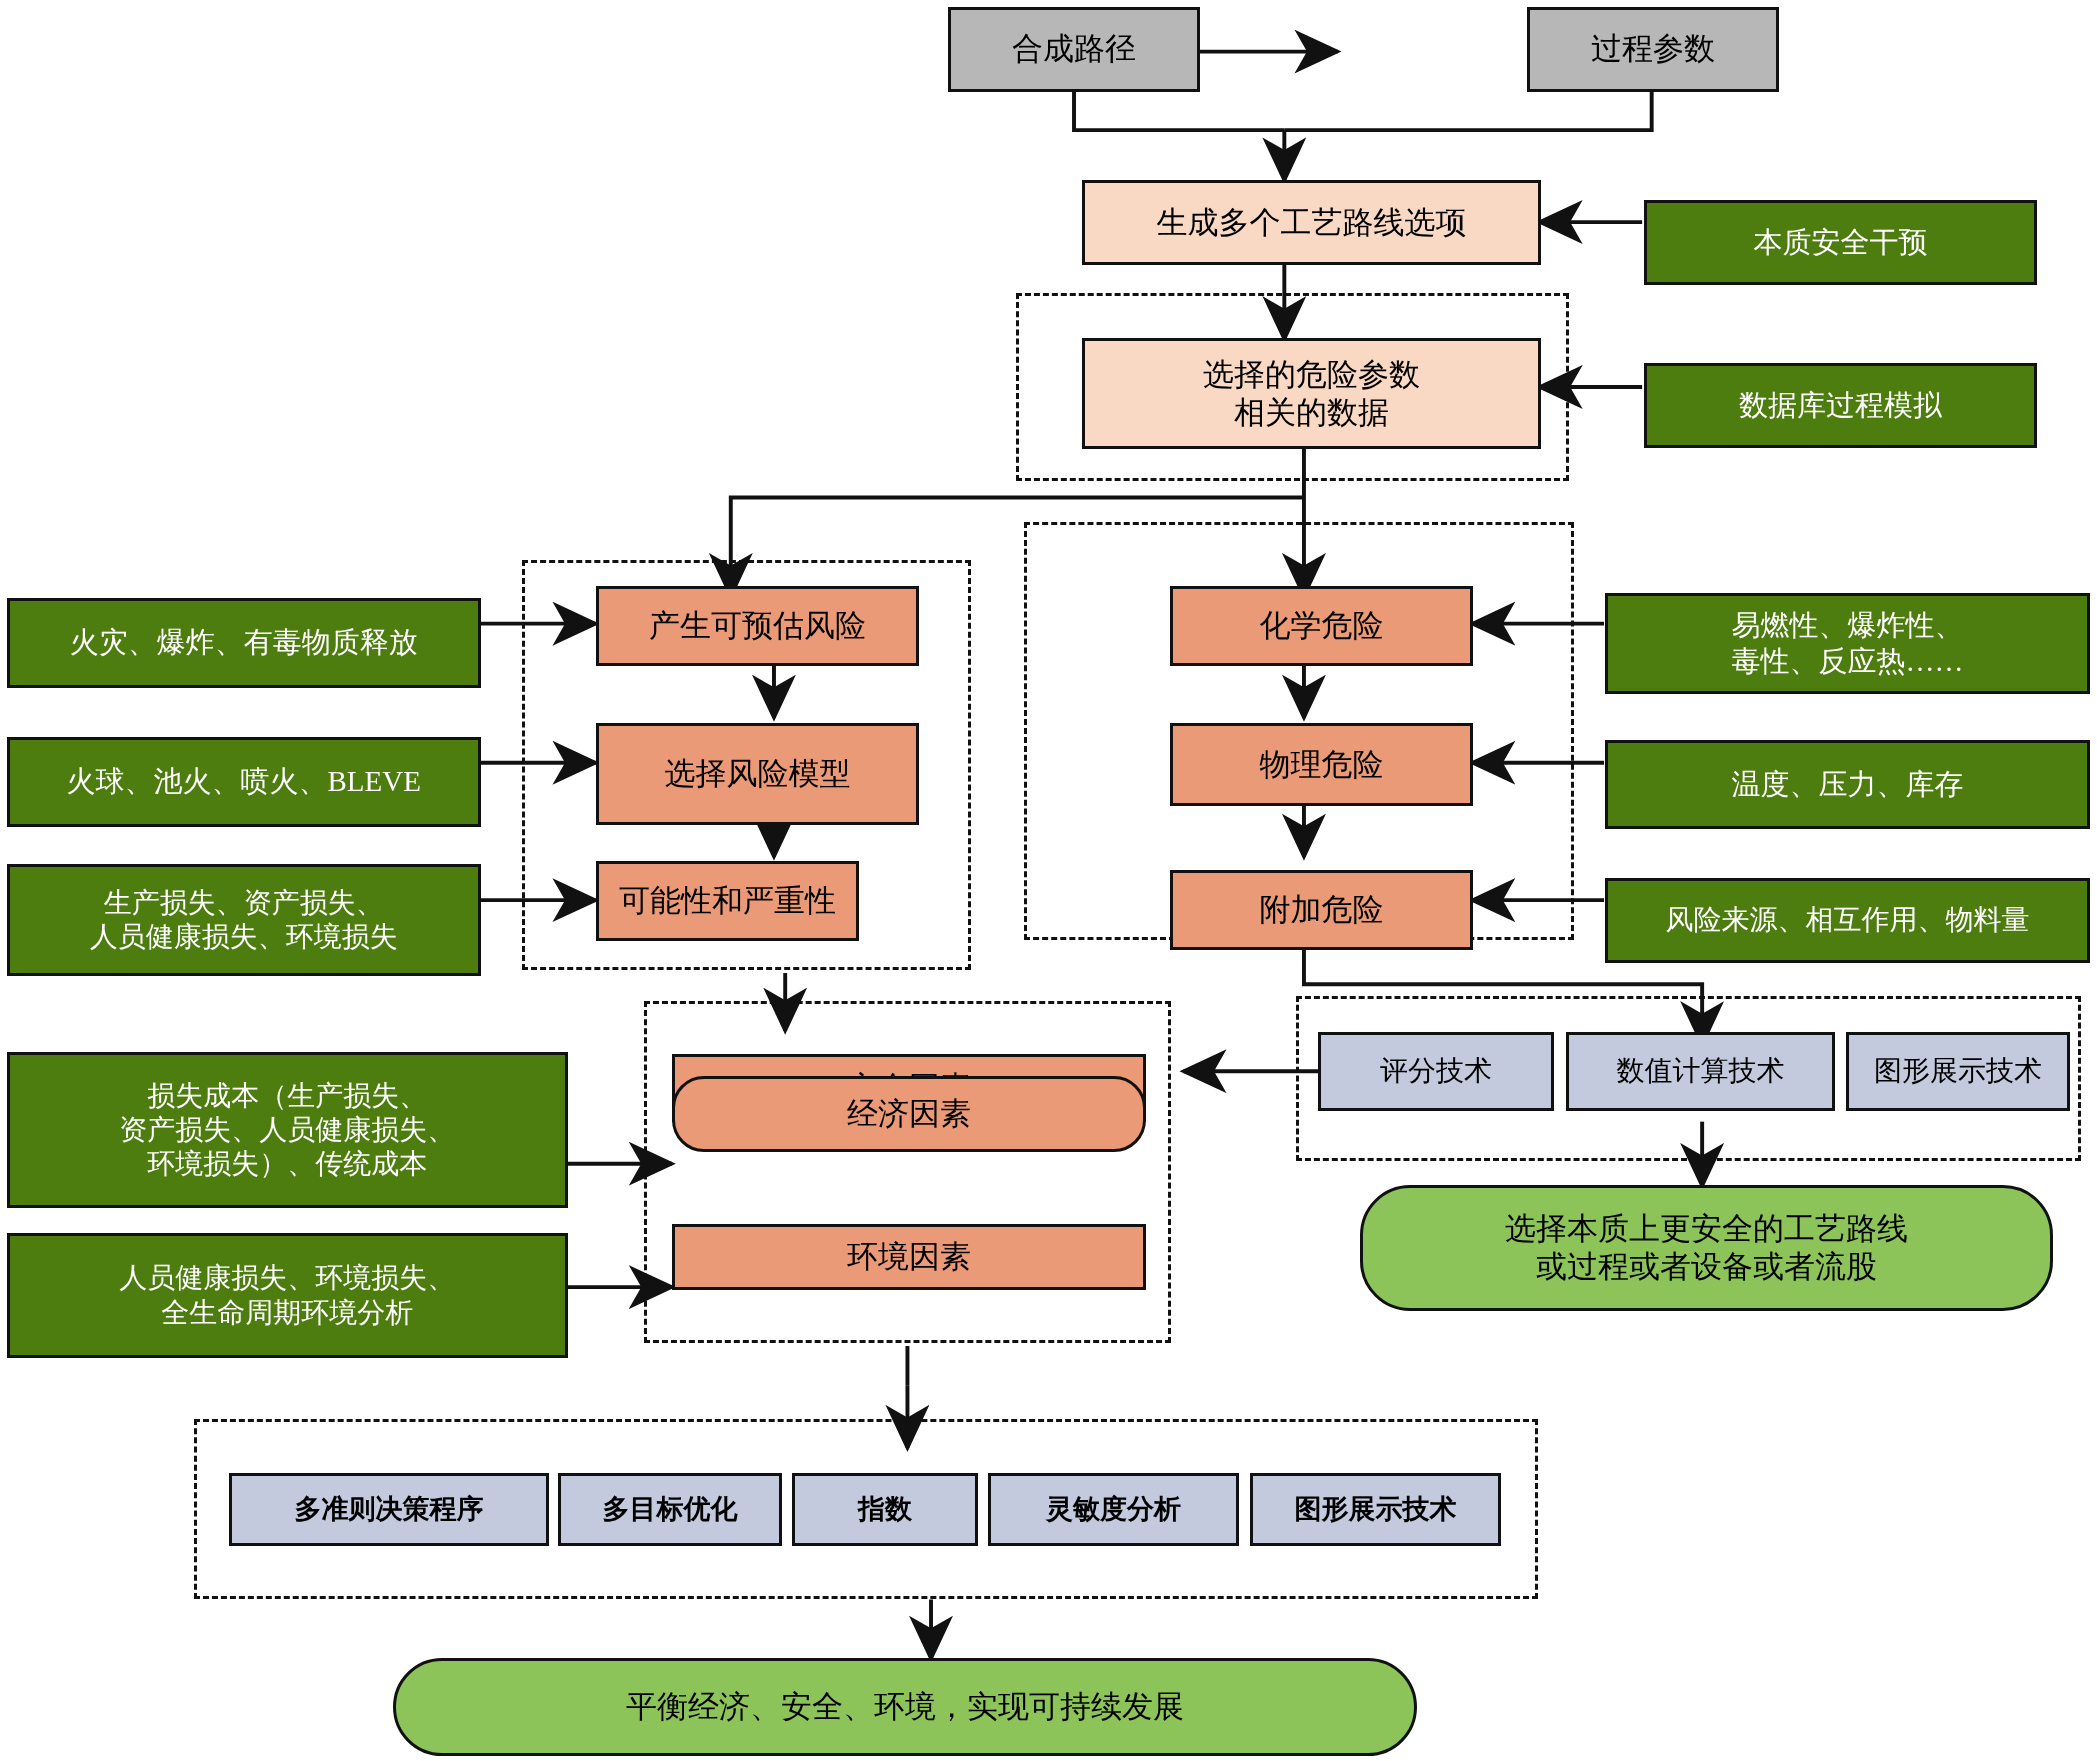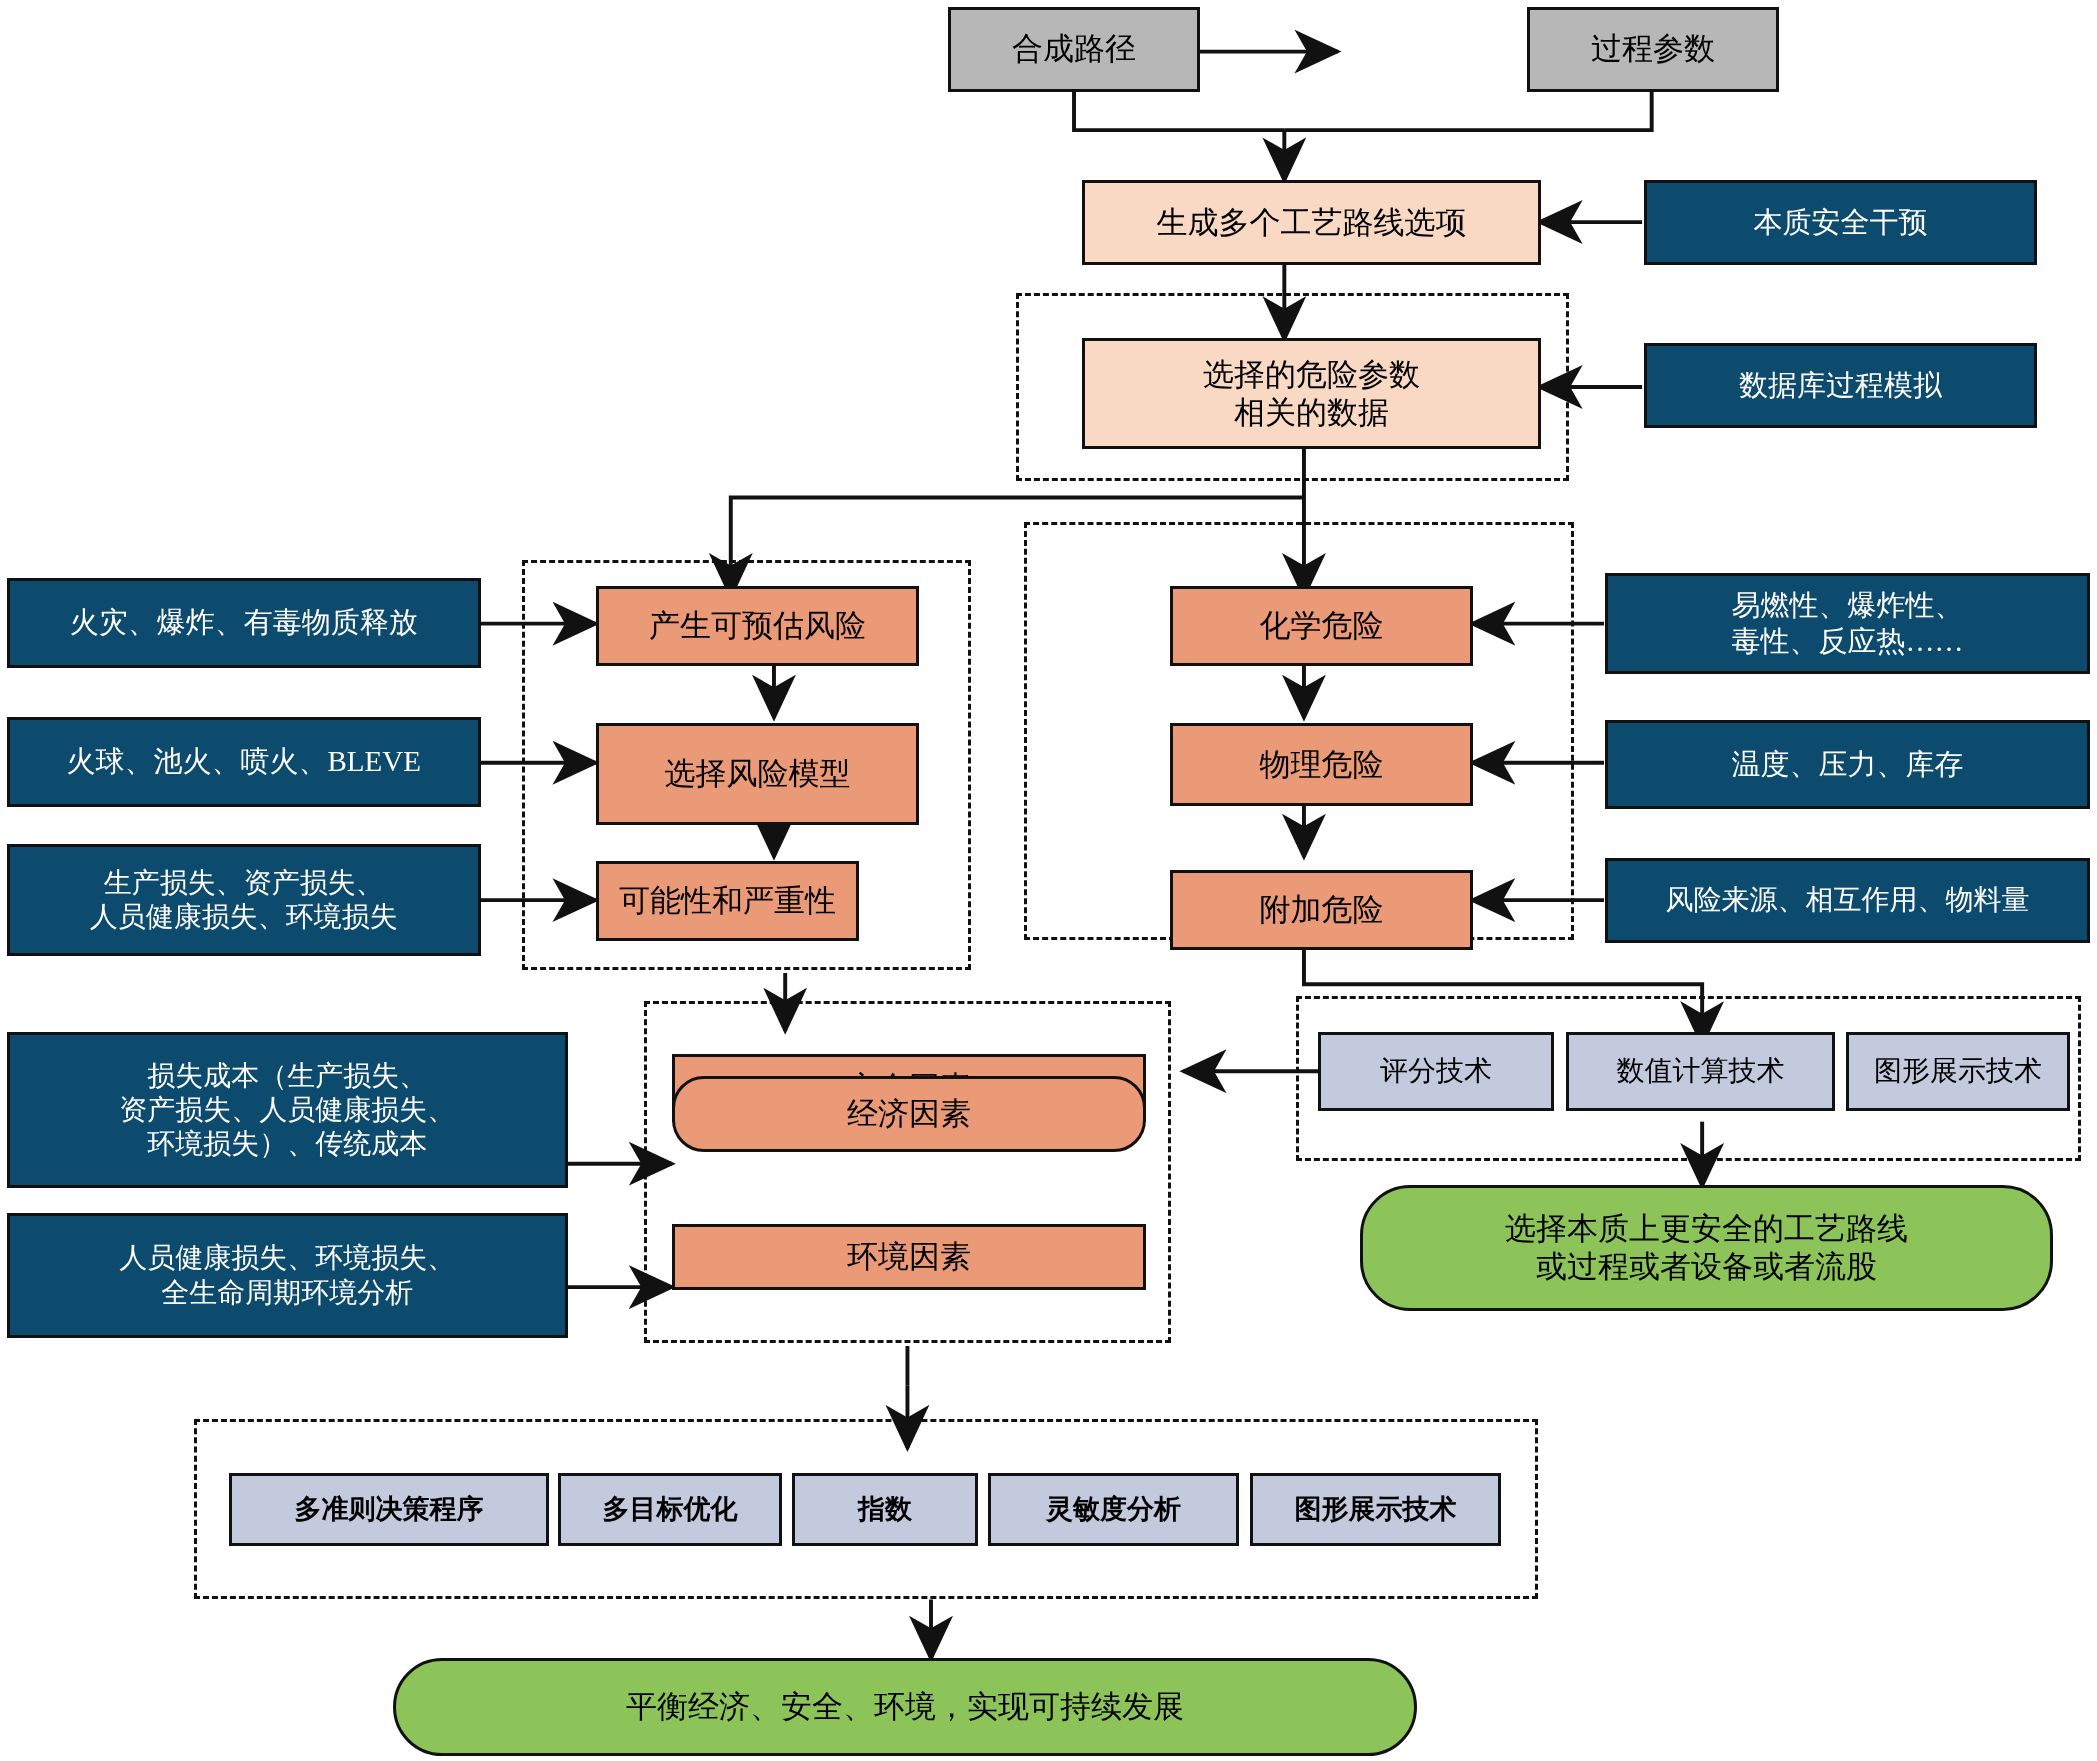--- a/index.html
+++ b/index.html
@@ -5,21 +5,21 @@
   html,body{margin:0;padding:0;background:#ffffff;}
   body{font-family:"Liberation Serif","DejaVu Serif",serif;}
   #root{position:relative;width:2097px;height:1761px;background:#fff;overflow:hidden;}
   svg#wires{position:absolute;left:0;top:0;width:2097px;height:1761px;pointer-events:none;}
   .node{position:absolute;box-sizing:border-box;display:flex;align-items:center;justify-content:center;
         text-align:center;border:3.9px solid #111111;line-height:1.22;}
   .node span{display:block;white-space:pre-line;padding:0 5.6px;}
   .n-gray{background:#b7b7b7;color:#000;}
   .n-peach{background:#f9d9c3;color:#000;}
   .n-orange{background:#eb9a77;color:#000;}
-  .n-blue{background:#0c4a6e;color:#ffffff;}
+  .n-blue{background:#4d7c0f;color:#ffffff;margin-top:20px;}
   .n-lblue{background:#c3cadd;color:#000;}
   .n-green{background:#8cc45a;color:#000;border-radius:50px;}
   .grp{position:absolute;box-sizing:border-box;border:3.4px dashed #111111;background:transparent;}
   .f56{font-size:31px;}
   .f52{font-size:29px;}
   .f50{font-size:28px;}
   .f48{font-size:27px;font-weight:bold;}
 </style>
 </head>
 <body>

